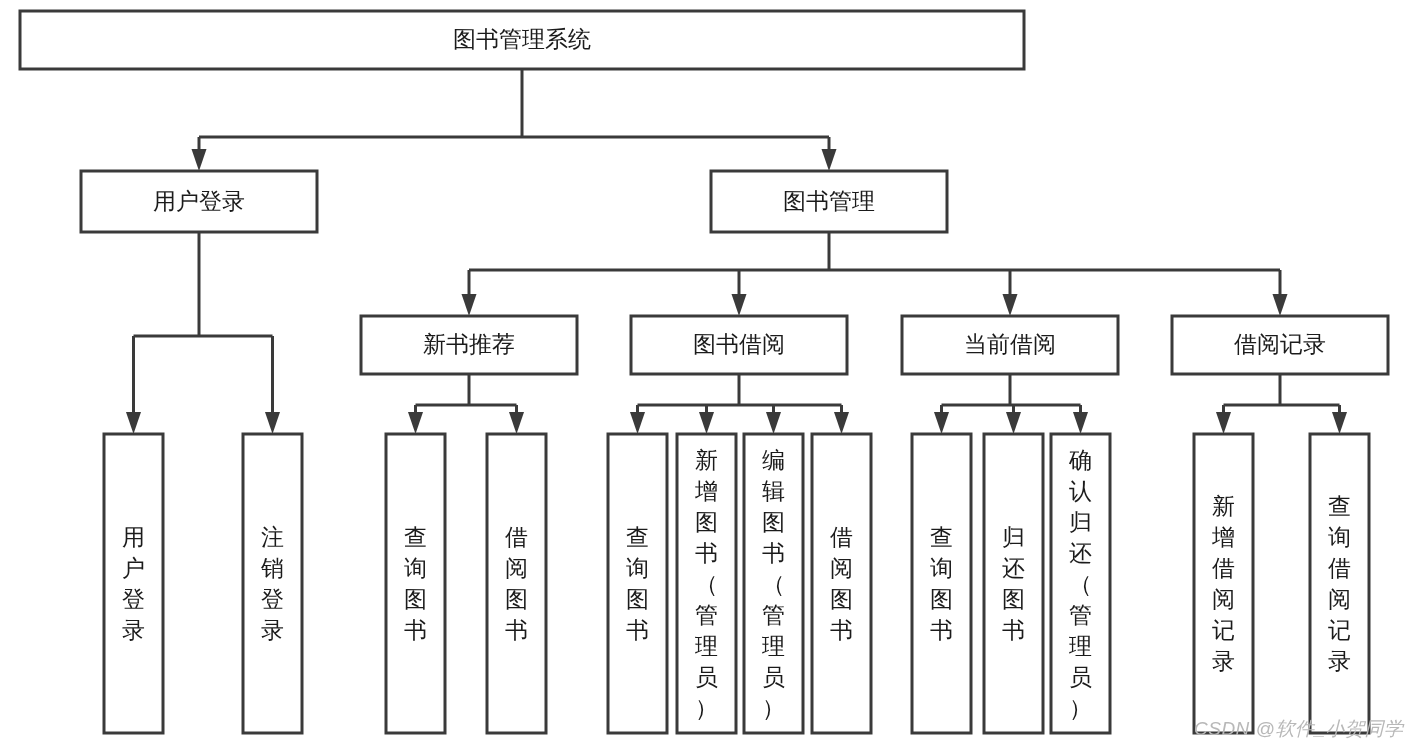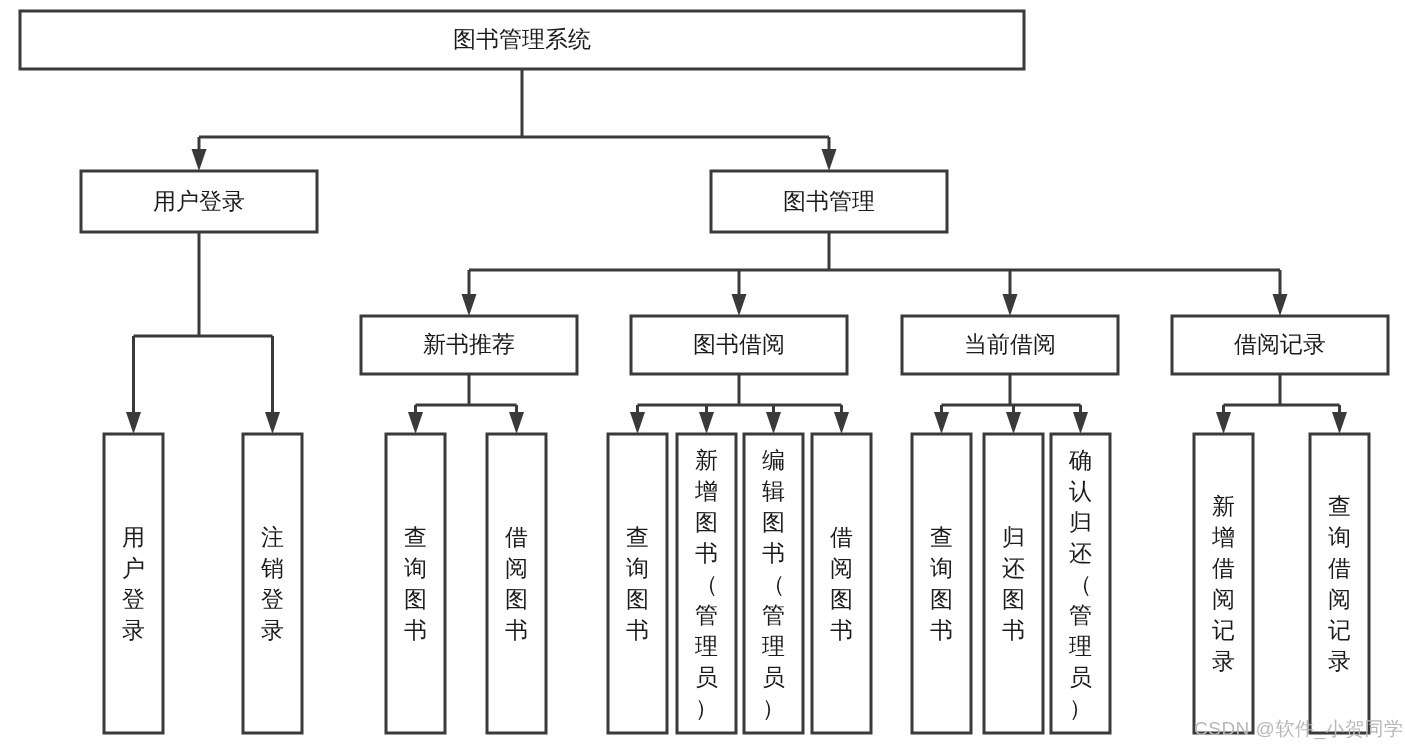--- a/index.html
+++ b/index.html
@@ -49,20 +49,21 @@
     text-anchor: middle;
     dominant-baseline: middle;
   }
   .watermark {
     position: absolute;
     font-family: "Liberation Sans", sans-serif;
     font-size: 19px;
     color: #b8b8b8;
     white-space: nowrap;
     letter-spacing: 0.5px;
+    font-style: italic;
   }
 </style>
 </head>
 <body>
 
 <div id="diagram-root">
   <svg id="diagram-svg" viewBox="0 0 1405 747" preserveAspectRatio="none">
     <g id="edges-layer">
         <g>
           <path d="M 522 69 L 522 137" class="connector"></path>

